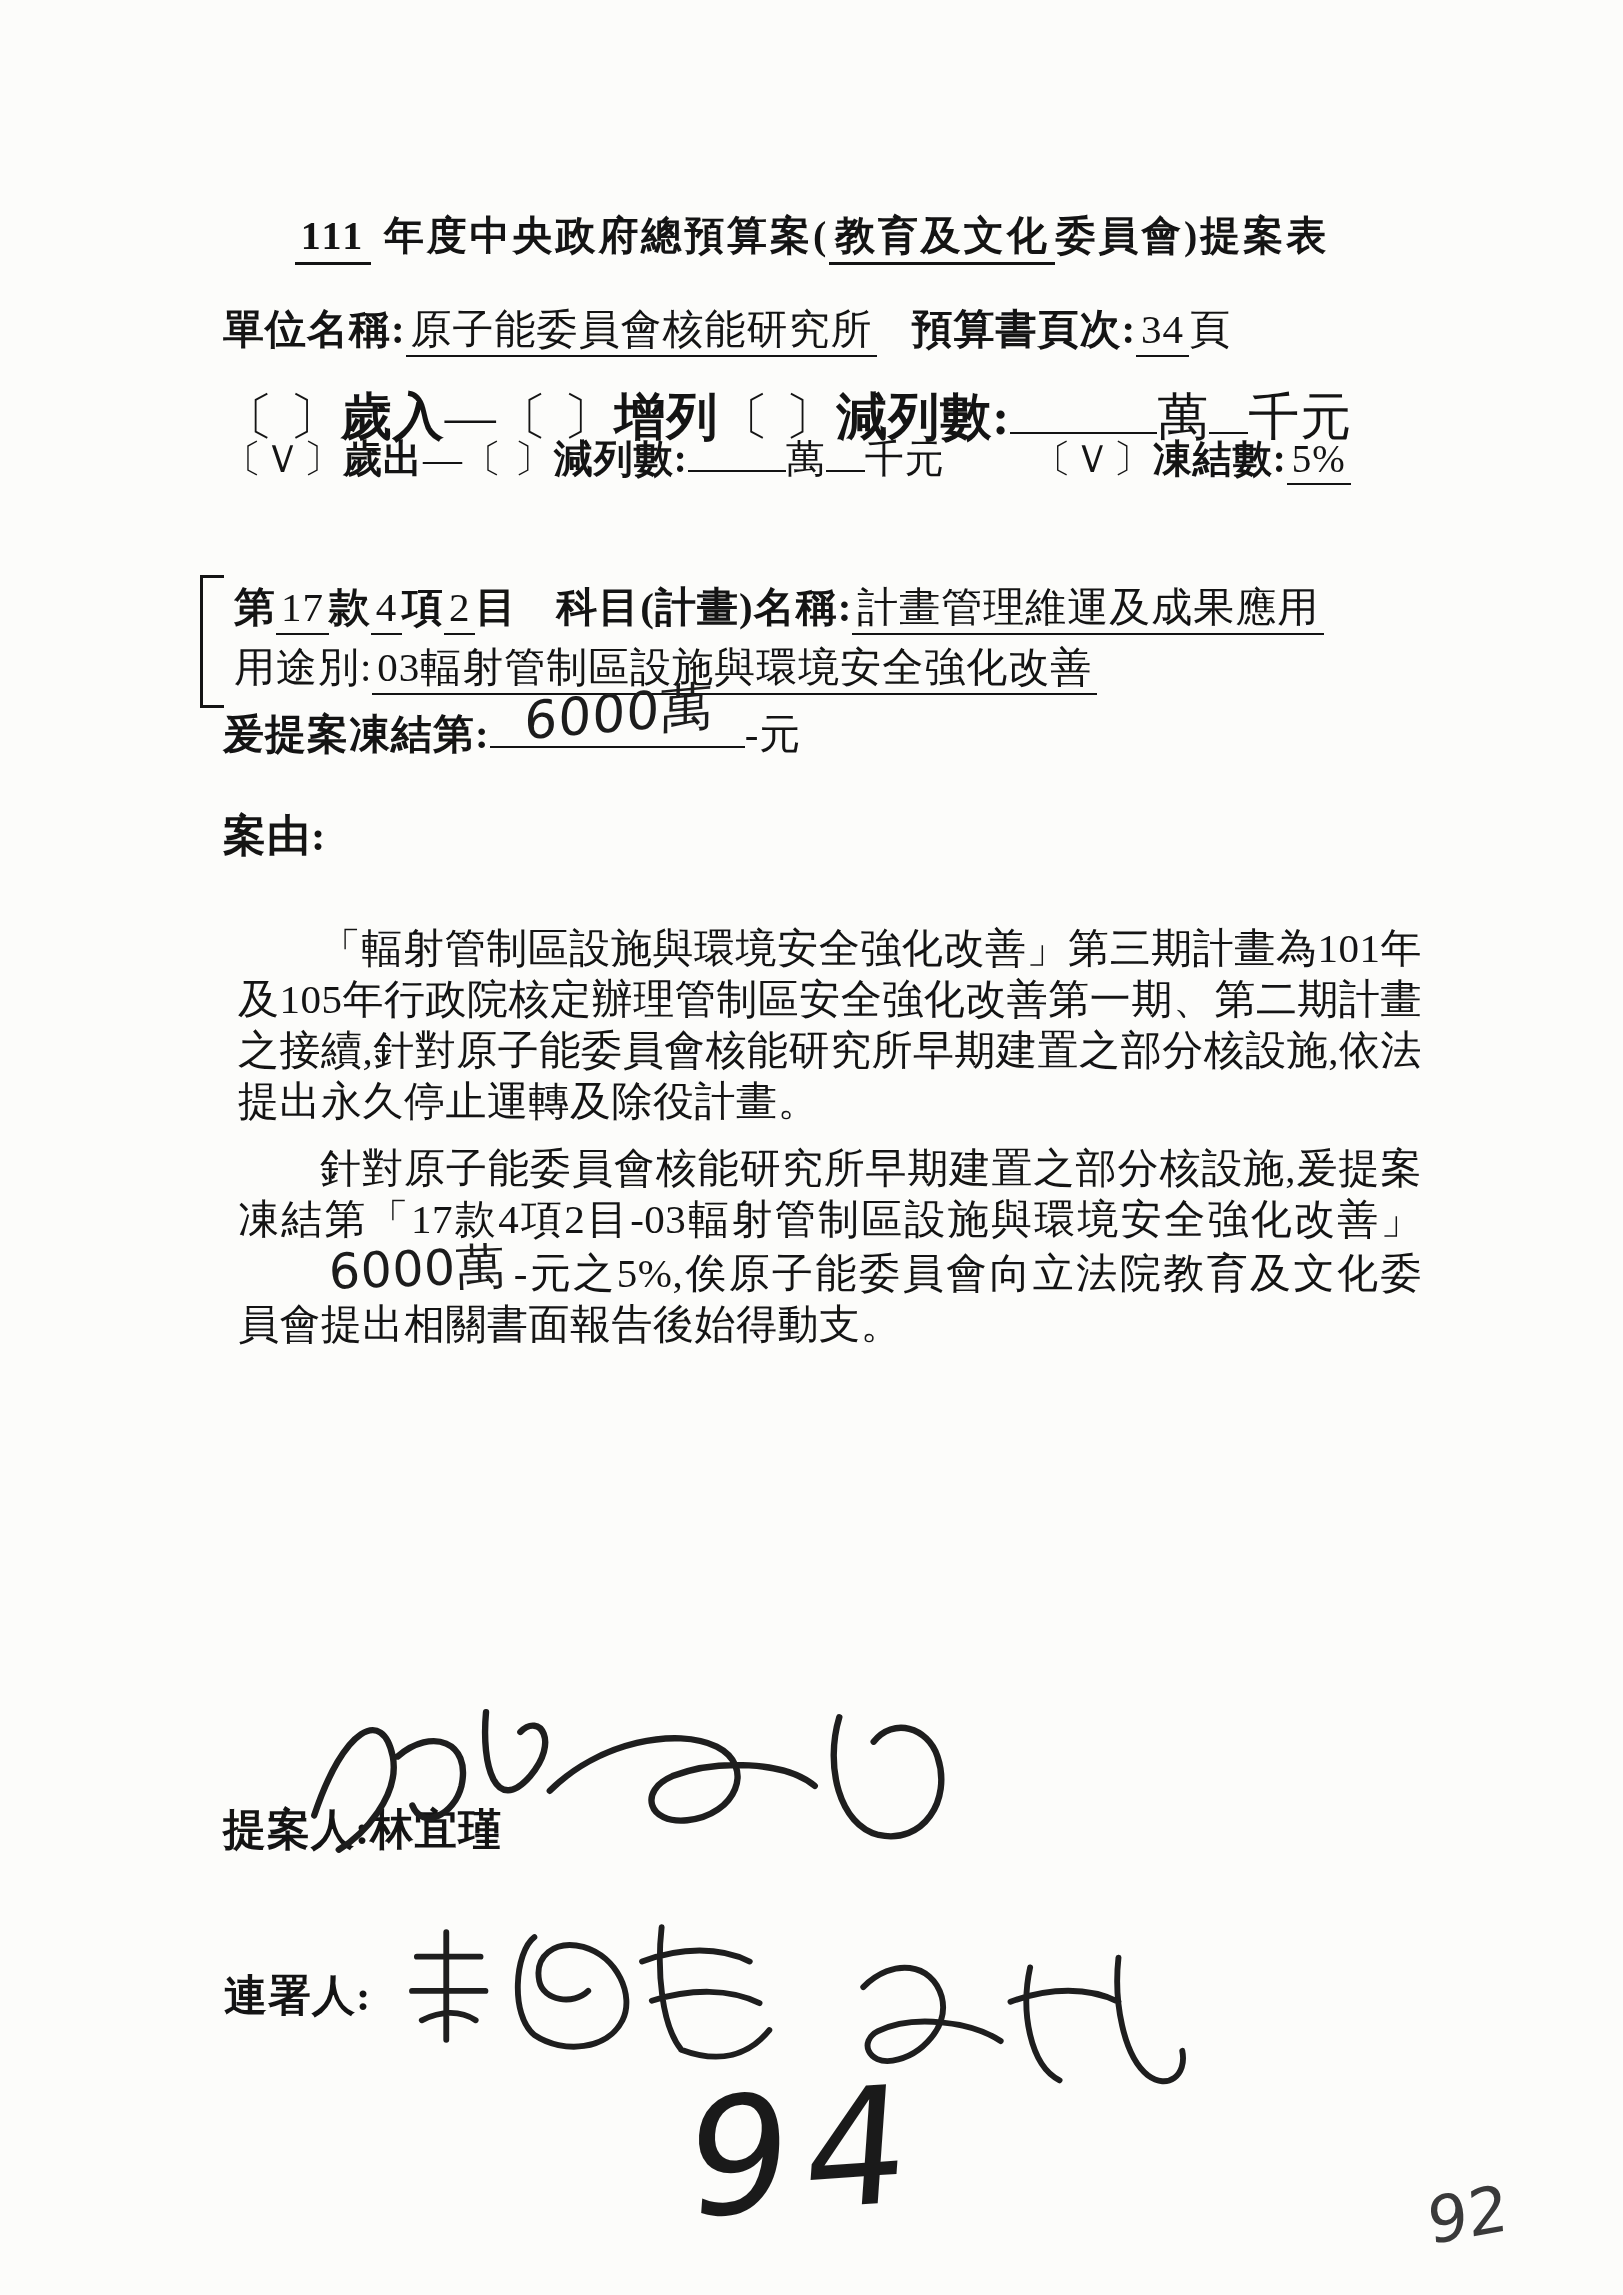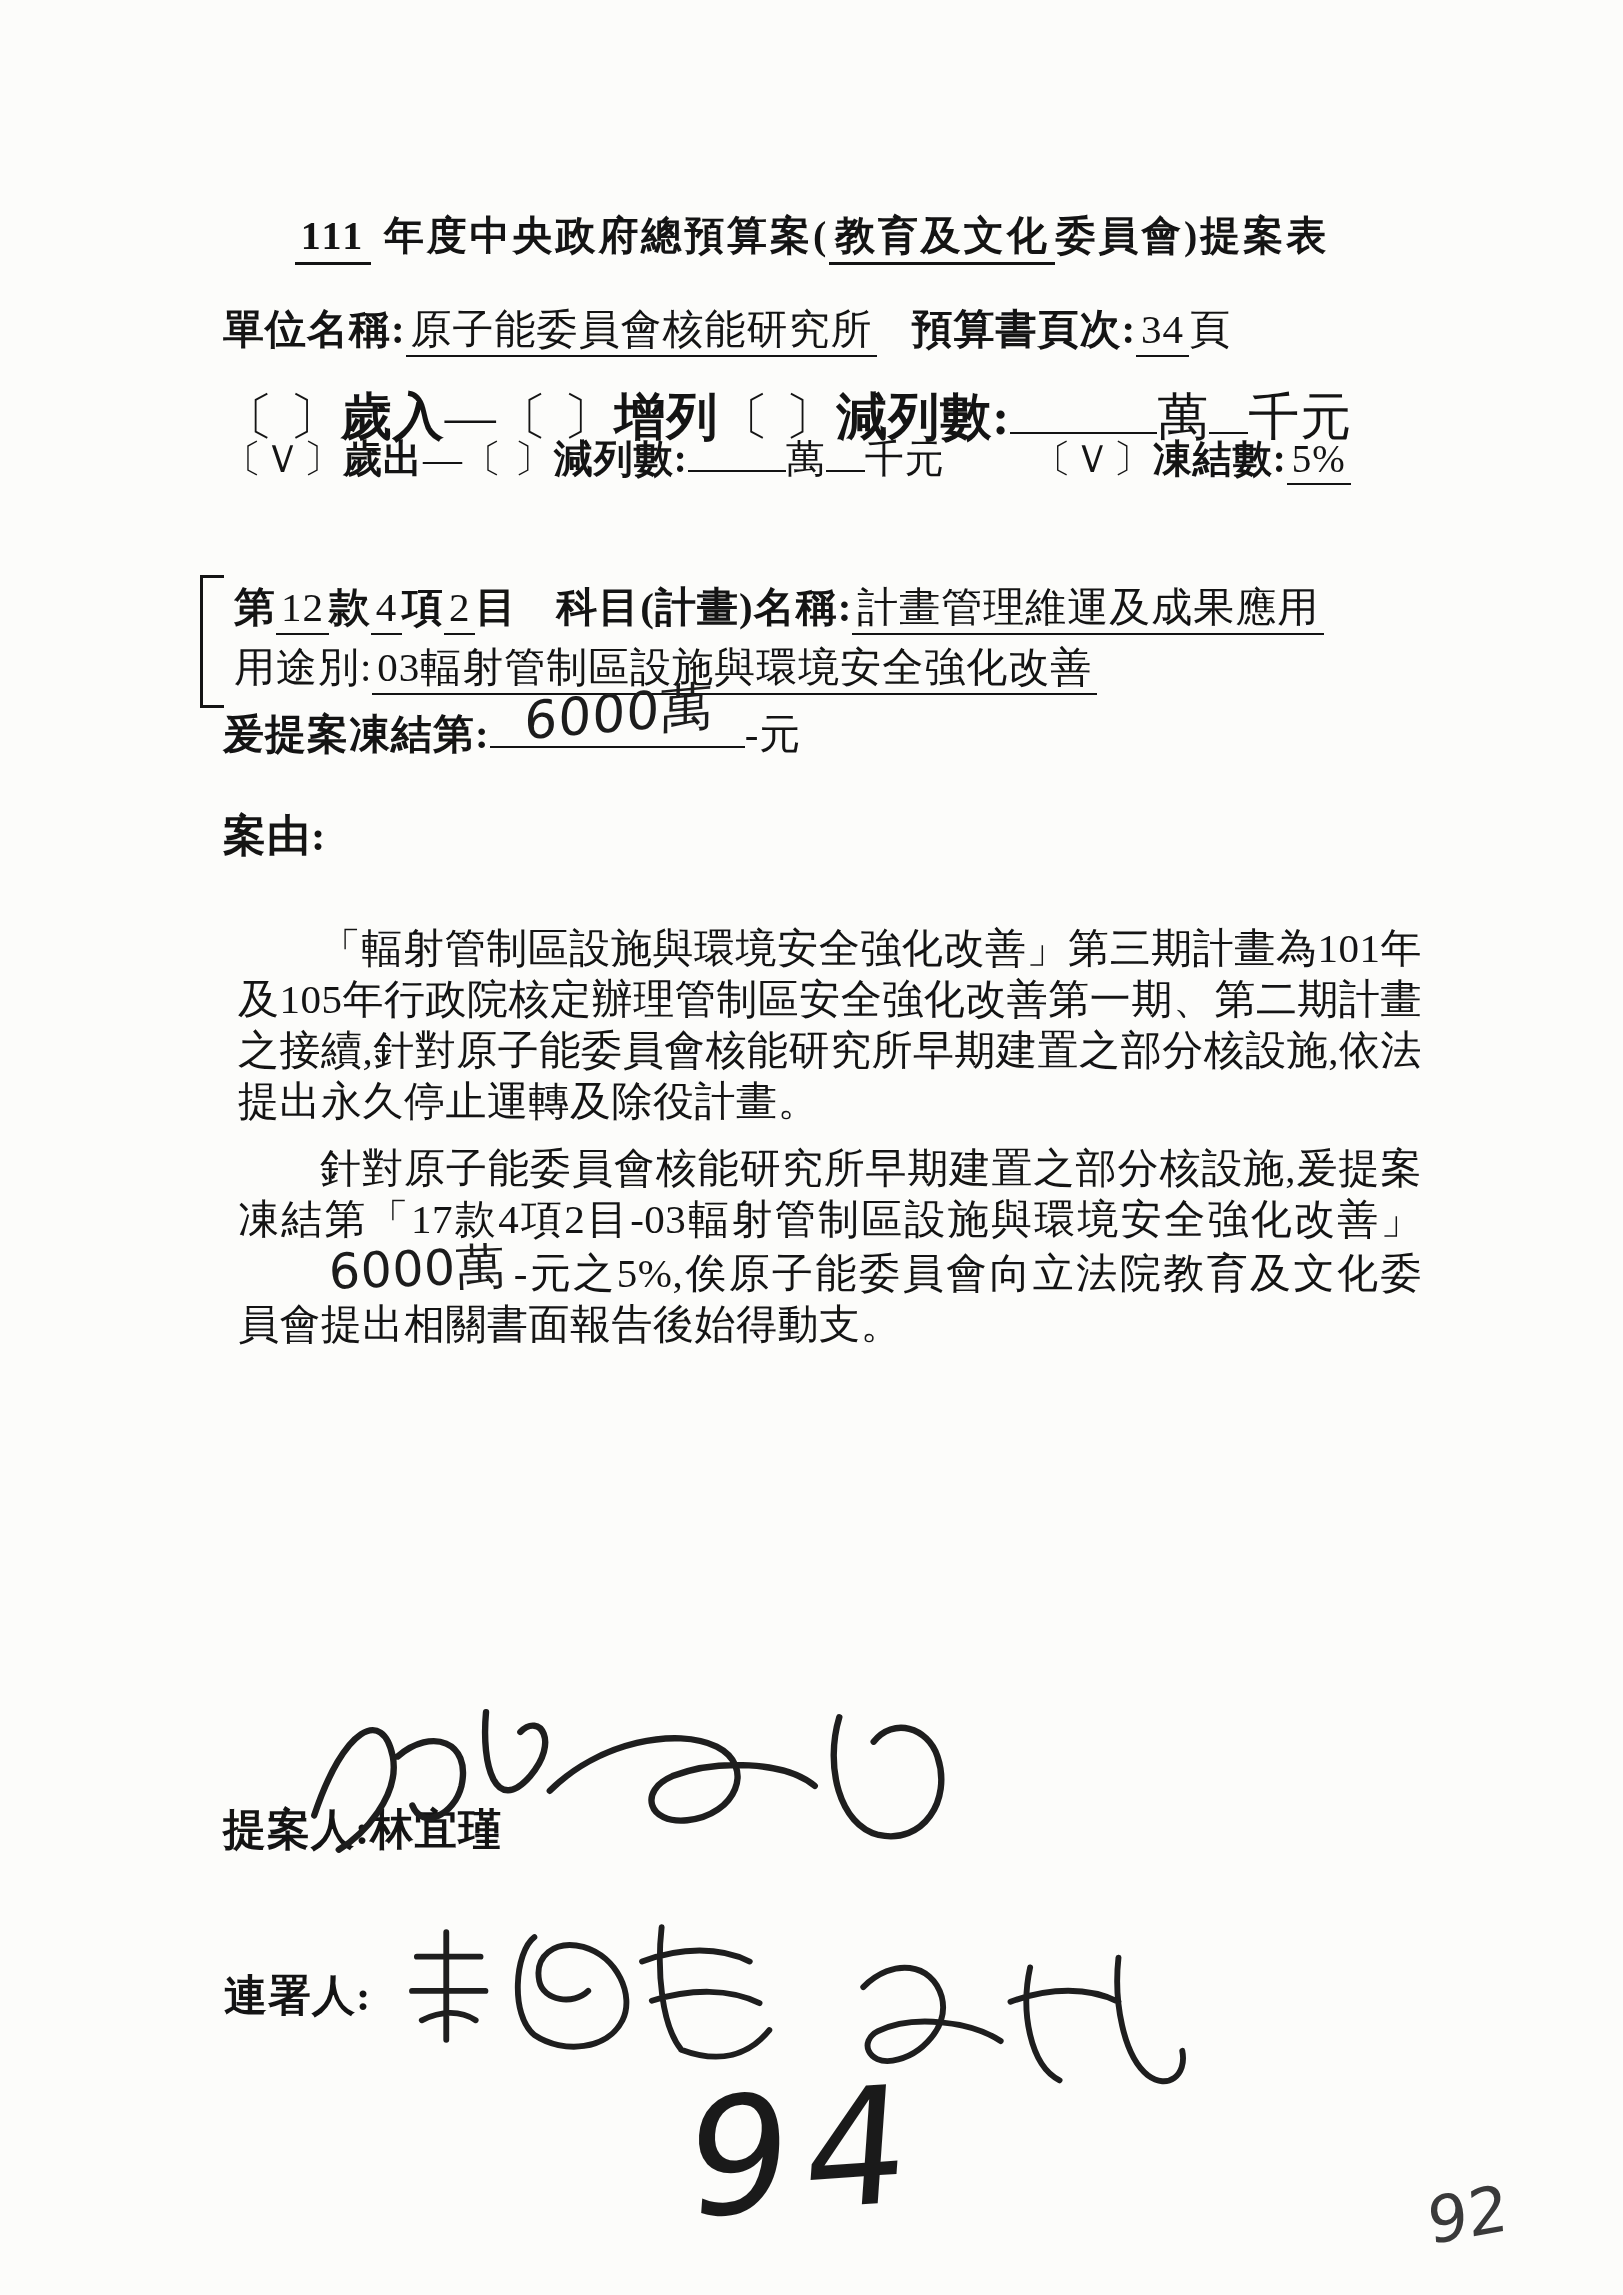--- a/index.html
+++ b/index.html
@@ -79,21 +79,21 @@
   <span>〔 〕</span><span class="b">歲入</span><span>—</span><span>〔 〕</span><span class="b">增列</span><span>〔 〕</span><span class="b">減列數:</span><span class="blank" style="width:147px;"></span><span>萬</span><span class="blank" style="width:39px;"></span><span>千元</span>
 </div>
 
 <div class="row" style="top:431px; left:223px; font-size:39px;">
   <span>〔Ｖ〕</span><span class="b">歲出</span><span>—</span><span>〔 〕</span><span class="b">減列數:</span><span class="blank" style="width:98px;"></span><span>萬</span><span class="blank" style="width:39px;"></span><span>千元</span><span class="sp" style="width:88px;"></span><span>〔Ｖ〕</span><span class="b">凍結數:</span><span class="u">5%</span>
 </div>
 
 <div class="bracket"></div>
 
 <div class="row" style="top:580px; left:234px; font-size:41px;">
-  <span class="b">第</span><span class="u">12</span><span class="b">款</span><span class="u">4</span><span class="b">項</span><span class="u">2</span><span class="b">目</span><span class="sp" style="width:39px;"></span><span class="b">科目(計畫)名稱:</span><span class="u">計畫管理維運及成果應用</span>
+  <span class="b">第</span><span class="u">17</span><span class="b">款</span><span class="u">4</span><span class="b">項</span><span class="u">2</span><span class="b">目</span><span class="sp" style="width:39px;"></span><span class="b">科目(計畫)名稱:</span><span class="u">計畫管理維運及成果應用</span>
 </div>
 
 <div class="row" style="top:640px; left:234px; font-size:41px;">
   <span>用途別:</span><span class="u">03輻射管制區設施與環境安全強化改善</span>
 </div>
 
 <div class="row" style="top:705px; left:223px; font-size:41px;">
   <span class="b">爰提案凍結第:</span><span class="blank" style="width:255px;"><span class="hw-budget">6000萬</span></span><span>-</span><span>元</span>
 </div>
 

